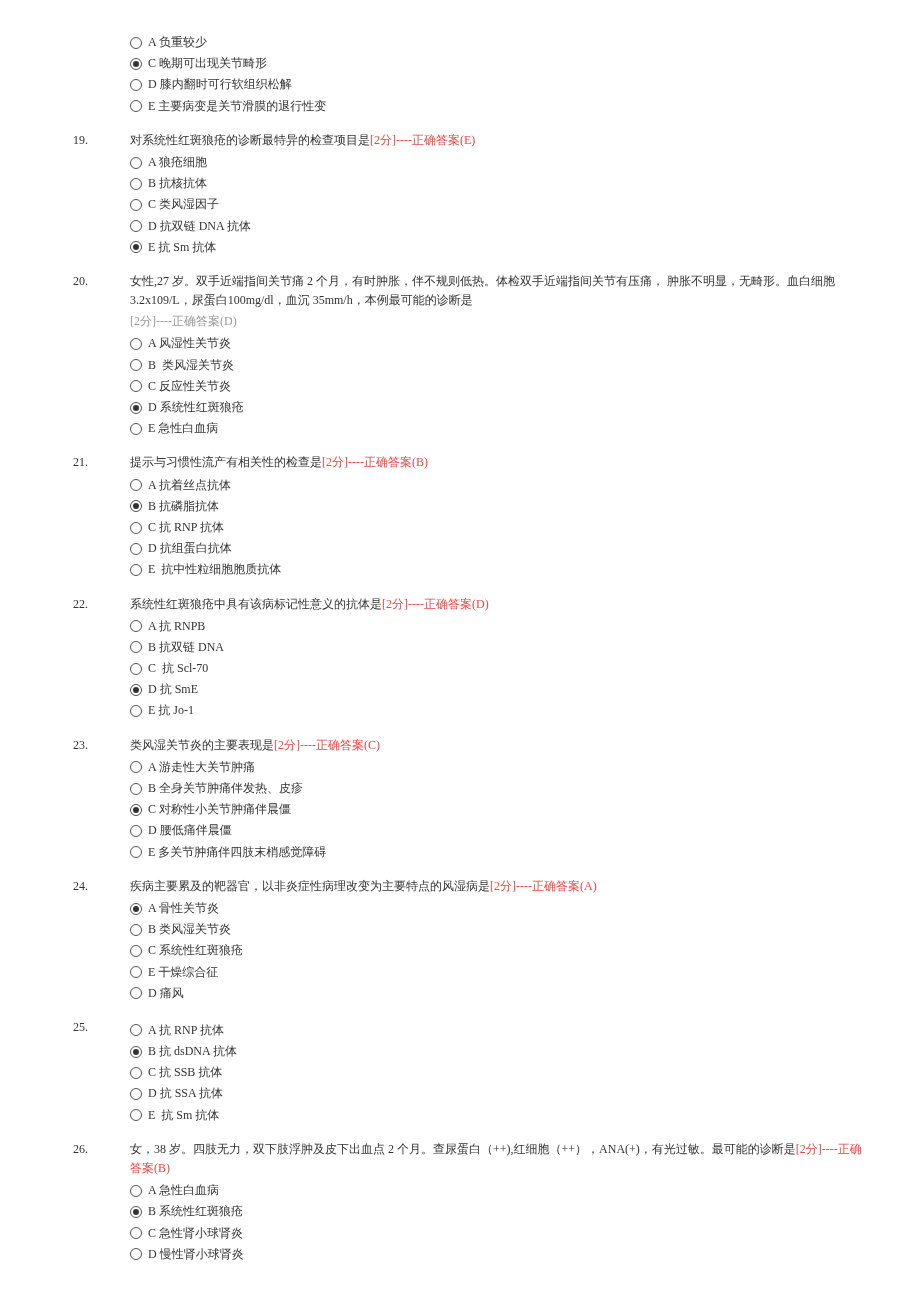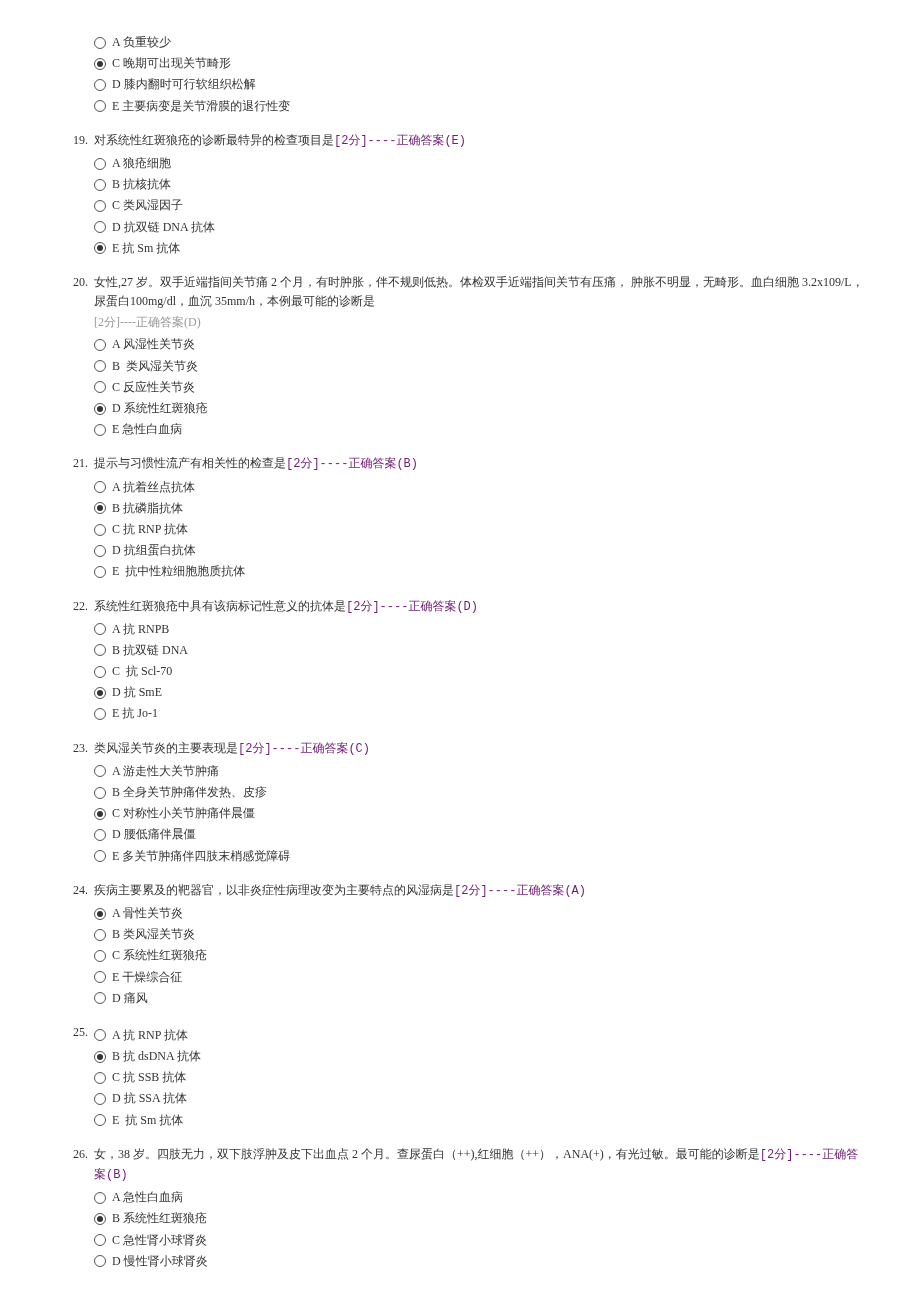--- a/index.html
+++ b/index.html
@@ -24,27 +24,27 @@
   .q-num {
     width: 32px;
     flex: 0 0 32px;
     text-align: right;
     padding-right: 6px;
     line-height: 1.6;
   }
   .q-body {
     flex: 1;
     line-height: 1.6;
+    margin-left: 36px;
   }
   .stem {
     margin-bottom: 2px;
   }
   .meta {
-    color: #701a75;
-    font-family: Liberation Mono, monospace;
+    color: #ef4444;
   }
   .meta2 { 
     color: #999;
     display: block;
   }
   .options {
     margin-top: 2px;
   }
   .option {
     display: flex;

